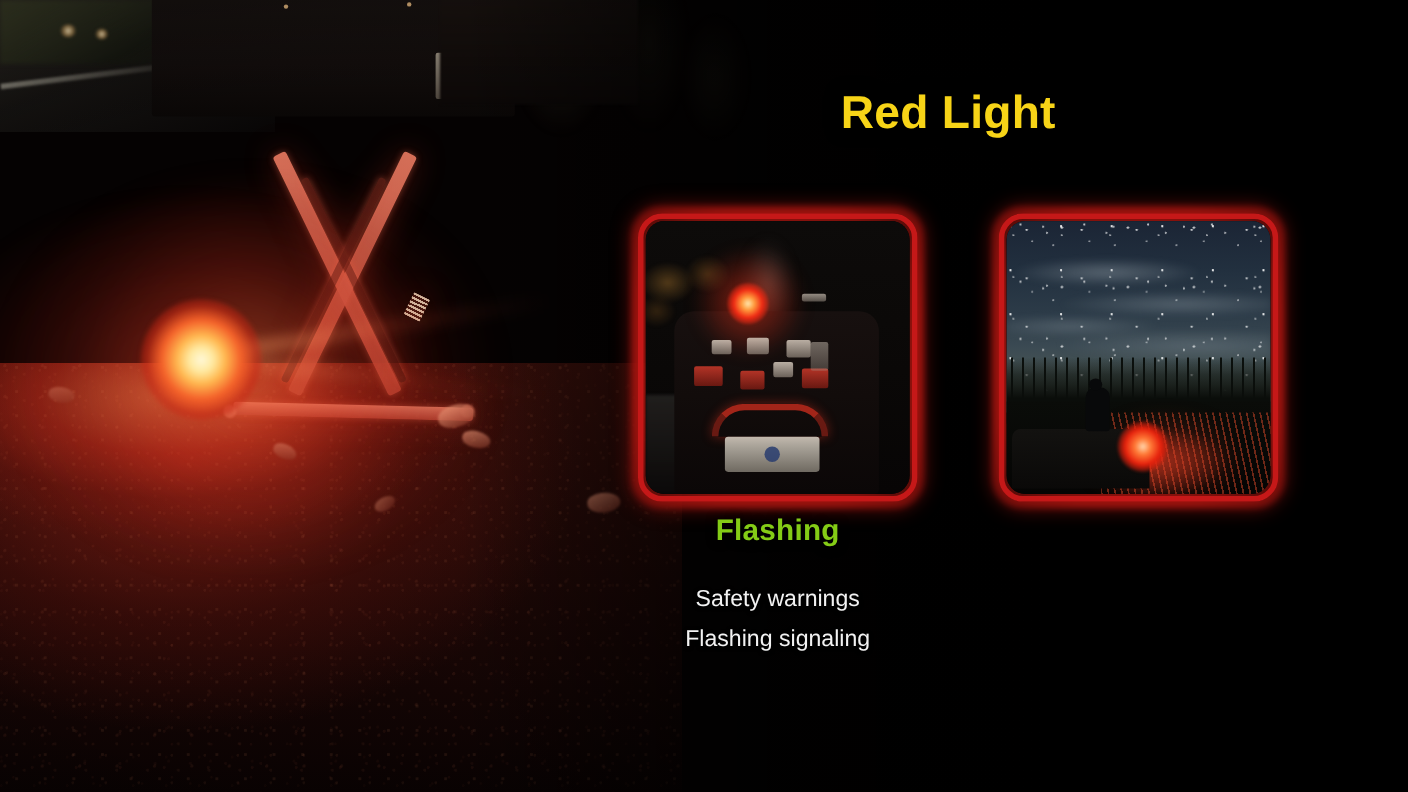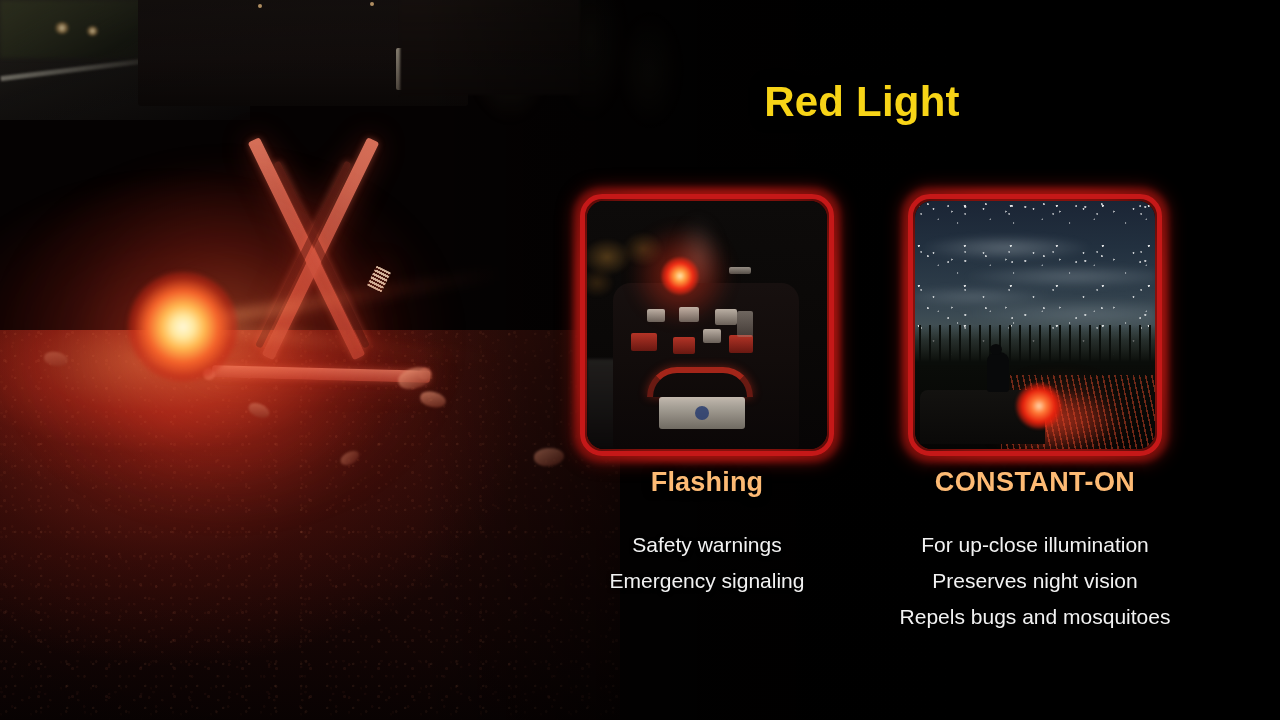--- a/index.html
+++ b/index.html
@@ -374,21 +374,21 @@
     background:radial-gradient(ellipse 50% 50% at 40% 60%, rgba(225,56,30,.42), rgba(110,14,8,0) 76%);
     filter:blur(9px);
   }
 
   
   .caption-col { position:absolute; top:468px; width:330px; text-align:center; }
   .col-a { left:-14px; }
   .col-b { left:314px; }
 
   .caption-title {
-    font-size:27px; font-weight:bold; color:#fdba74;
+    font-size:27px; font-weight:bold; color:#84cc16;
     letter-spacing:.2px; line-height:1.1;
     text-shadow:0 0 10px rgba(0,0,0,.85);
   }
   .caption-title.upper { letter-spacing:.4px; }
 
   .caption-lines { margin-top:29px; }
   .caption-line {
     font-size:21px; color:#F2F2F2; line-height:36px;
     text-shadow:0 1px 4px rgba(0,0,0,.95);
     white-space:nowrap;
@@ -501,27 +501,19 @@
           <div class="tB-person"></div>
           <div class="tB-redlight"></div>
         </div>
       </div>
     </div>
 
     <div class="caption-col col-a">
       <div class="caption-title">Flashing</div>
       <div class="caption-lines">
         <div class="caption-line">Safety warnings</div>
-        <div class="caption-line">Emergency signaling</div>
+        <div class="caption-line">Flashing signaling</div>
       </div>
     </div>
 
-    <div class="caption-col col-b">
-      <div class="caption-title upper">CONSTANT-ON</div>
-      <div class="caption-lines">
-        <div class="caption-line">For up-close illumination</div>
-        <div class="caption-line">Preserves night vision</div>
-        <div class="caption-line">Repels bugs and mosquitoes</div>
-      </div>
-    </div>
 
   </div>
 </div>
 
 </body></html>

